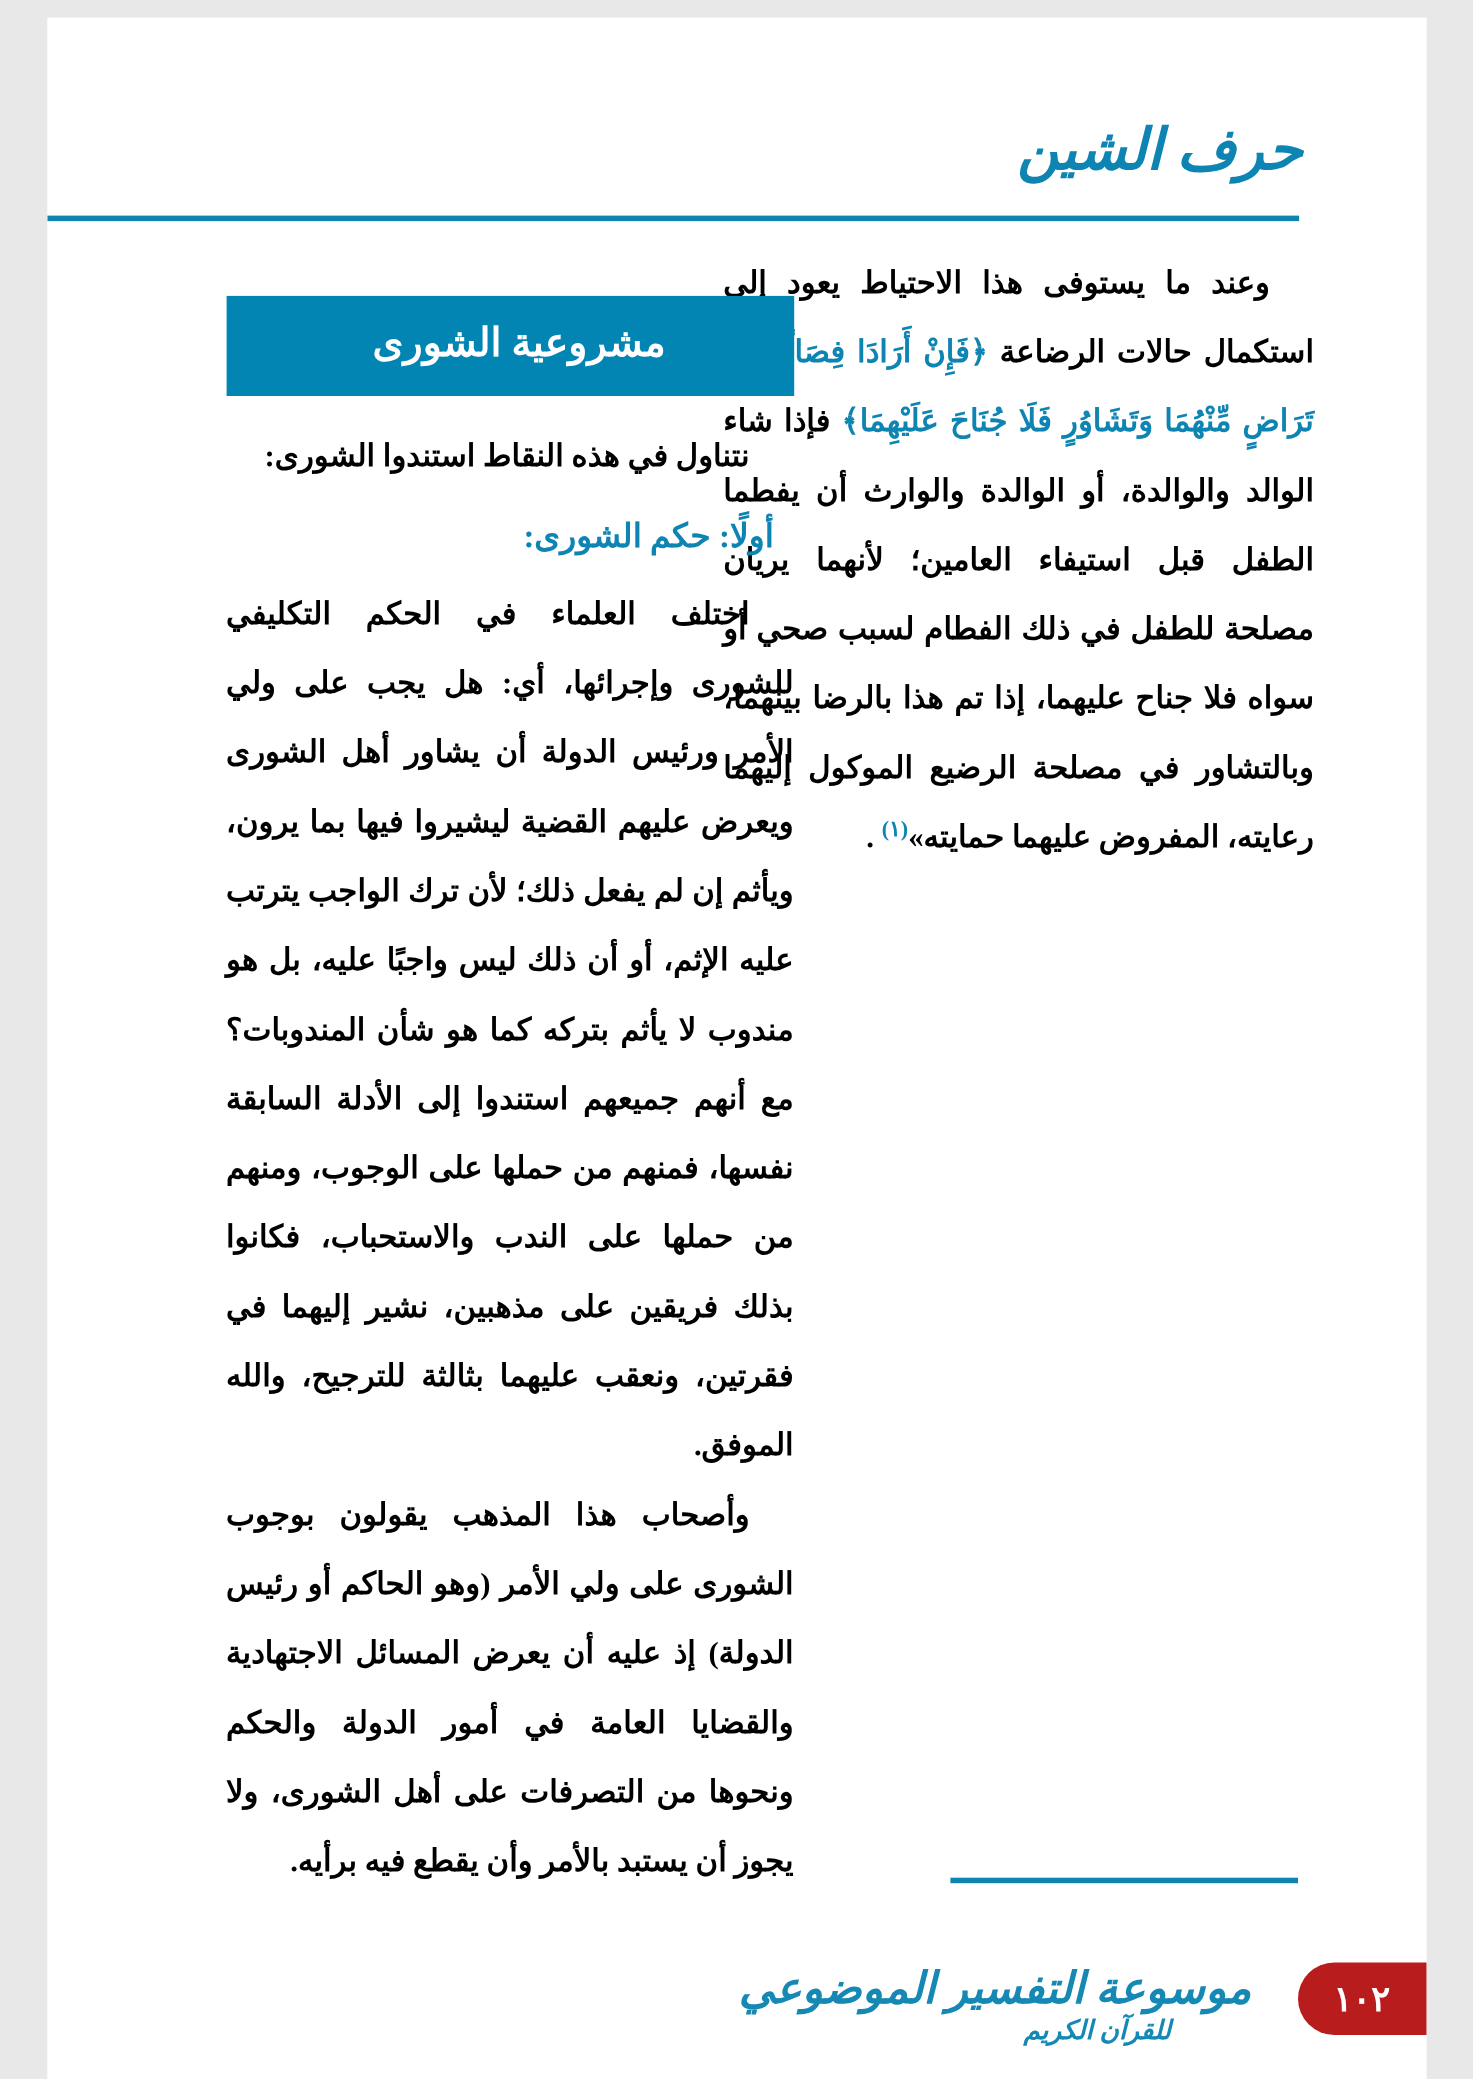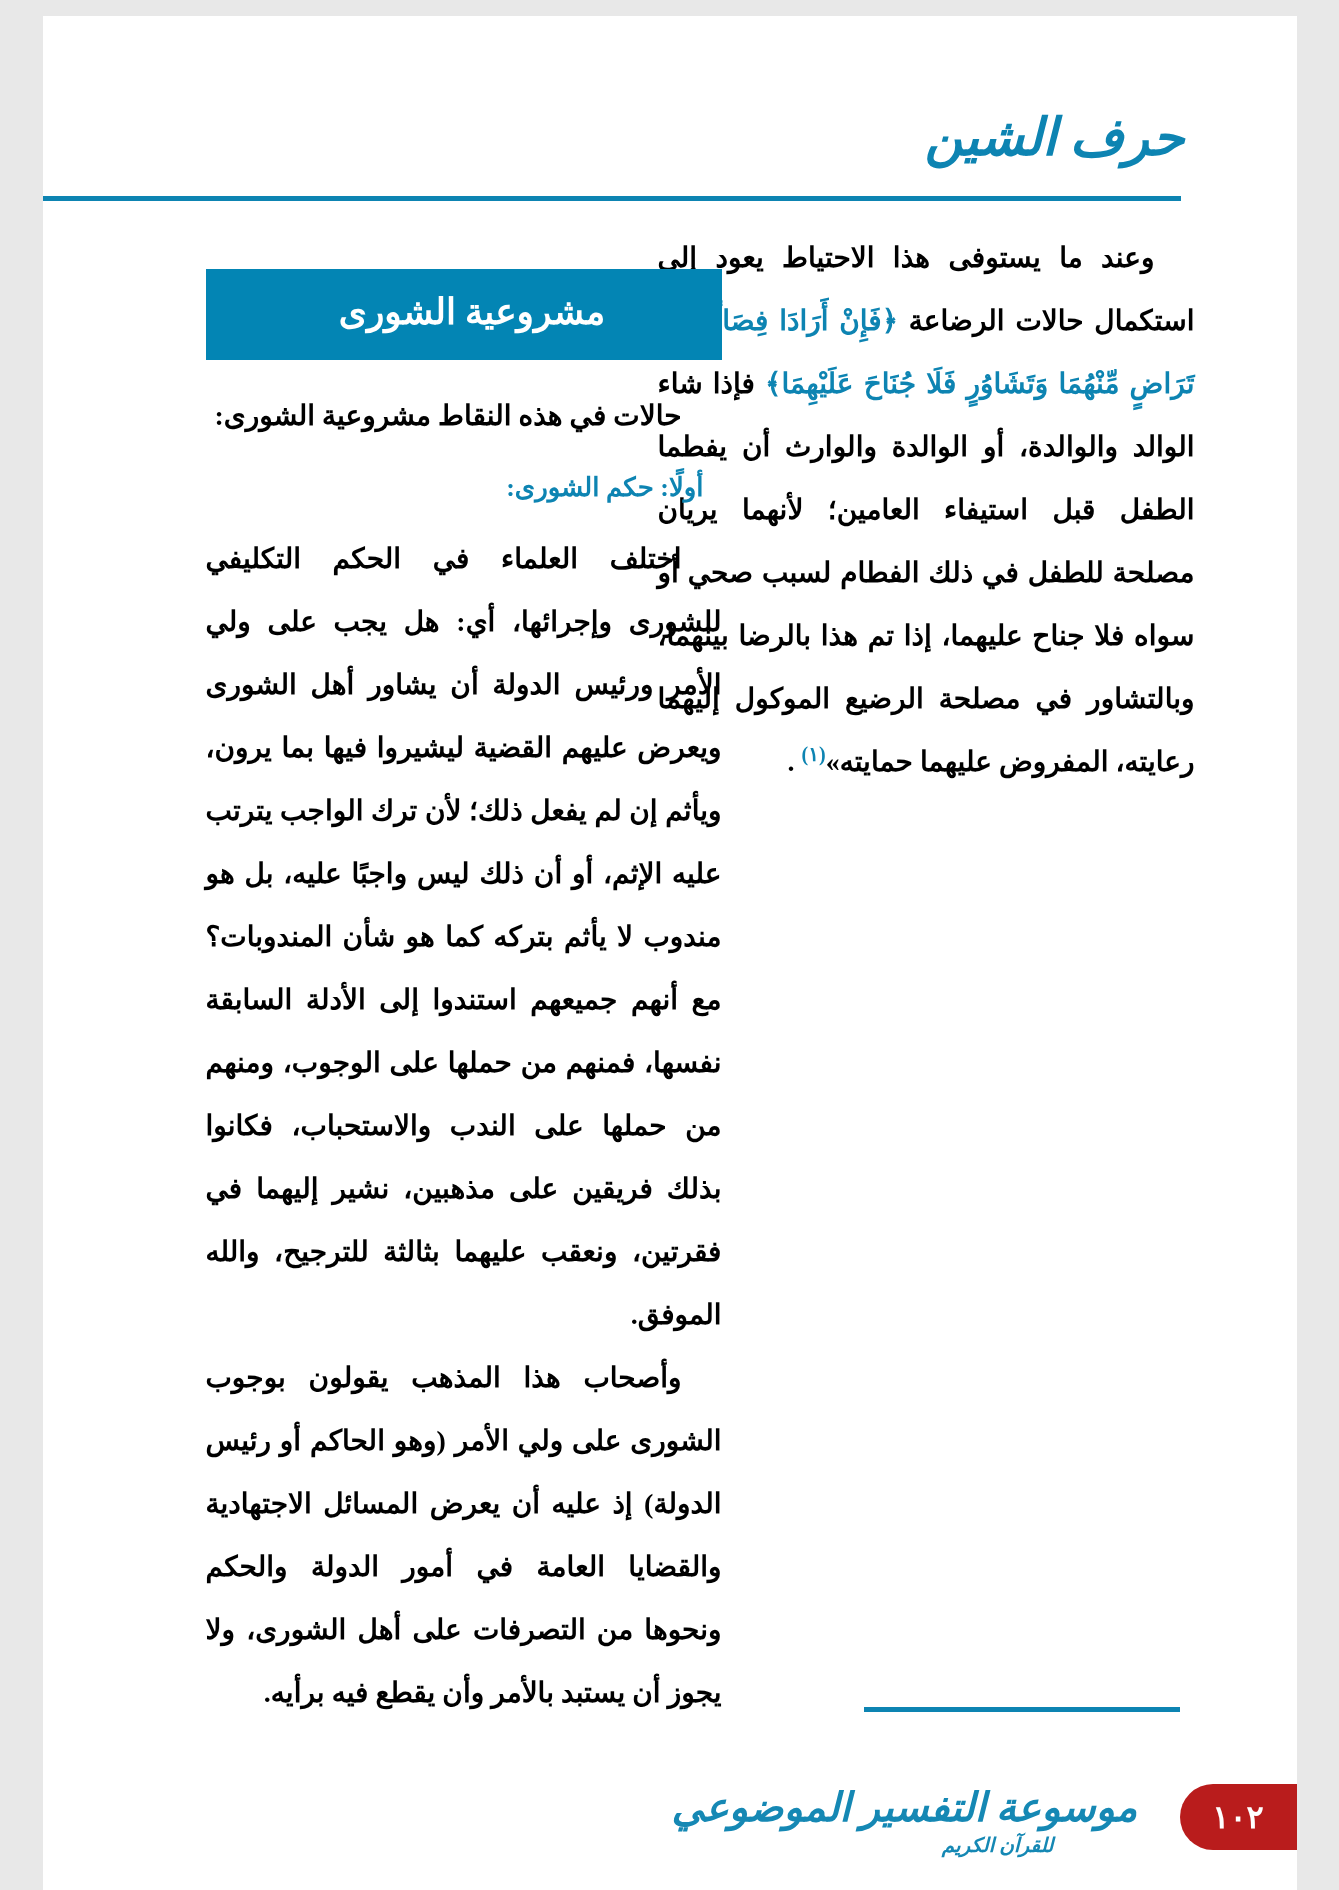--- a/index.html
+++ b/index.html
@@ -58,21 +58,21 @@
     background:#0385b4;
     color:#ffffff;
     text-align:center;
     font-size:36px;
     font-weight:bold;
     padding:12px 0 16px 17px;
     margin-bottom:24px;
   }
   .teal-heading{
     color:#0d84b2;
-    font-size:26px;
+    font-size:30px;
     font-weight:bold;
     text-align:right;
     text-indent:18px;
     margin:6px 0 4px 0;
     line-height:70px;
   }
   .black-heading{
     font-weight:bold;
     text-align:right;
     text-indent:18px;
@@ -105,21 +105,21 @@
     font-style:italic;
     line-height:1.1;
   }
   .publisher-logo .logo-line1{
     font-size:40px;
     font-weight:bold;
     display:block;
     white-space:nowrap;
   }
   .publisher-logo .logo-line2{
-    font-size:20px;
+    font-size:24px;
     font-weight:bold;
     display:block;
     margin-top:4px;
   }
   .page-number-plate{
     position:absolute;
     top:1768px;right:0;
     width:117px;height:66px;
     background:#b91c1c;
     border-radius:33px 0 0 33px;
@@ -138,21 +138,21 @@
 
   <div class="chapter-title">حرف الشين</div>
   <div class="header-rule"></div>
 
   <div class="col col-right">
     <p class="indent"><span>وعند ما يستوفى هذا الاحتياط يعود إلى استكمال حالات الرضاعة </span><span class="verse">﴿فَإِنْ أَرَادَا فِصَالًا عَن تَرَاضٍ مِّنْهُمَا وَتَشَاوُرٍ فَلَا جُنَاحَ عَلَيْهِمَا﴾</span><span> فإذا شاء الوالد والوالدة، أو الوالدة والوارث أن يفطما الطفل قبل استيفاء العامين؛ لأنهما يريان مصلحة للطفل في ذلك الفطام لسبب صحي أو سواه فلا جناح عليهما، إذا تم هذا بالرضا بينهما، وبالتشاور في مصلحة الرضيع الموكول إليهما رعايته، المفروض عليهما حمايته»</span><span class="fn-ref">(١)</span><span> .</span></p>
   </div>
 
   <div class="col col-left">
     <div class="section-title-box">مشروعية الشورى</div>
-    <p class="indent">حالات في هذه النقاط مشروعية الشورى:</p>
+    <p class="indent">نتناول في هذه النقاط استندوا الشورى:</p>
     <div class="teal-heading">أولًا: حكم الشورى:</div>
     <p class="indent">اختلف العلماء في الحكم التكليفي للشورى وإجرائها، أي: هل يجب على ولي الأمر ورئيس الدولة أن يشاور أهل الشورى ويعرض عليهم القضية ليشيروا فيها بما يرون، ويأثم إن لم يفعل ذلك؛ لأن ترك الواجب يترتب عليه الإثم، أو أن ذلك ليس واجبًا عليه، بل هو مندوب لا يأثم بتركه كما هو شأن المندوبات؟ مع أنهم جميعهم استندوا إلى الأدلة السابقة نفسها، فمنهم من حملها على الوجوب، ومنهم من حملها على الندب والاستحباب، فكانوا بذلك فريقين على مذهبين، نشير إليهما في فقرتين، ونعقب عليهما بثالثة للترجيح، والله الموفق.</p>
     <p class="indent">وأصحاب هذا المذهب يقولون بوجوب الشورى على ولي الأمر (وهو الحاكم أو رئيس الدولة) إذ عليه أن يعرض المسائل الاجتهادية والقضايا العامة في أمور الدولة والحكم ونحوها من التصرفات على أهل الشورى، ولا يجوز أن يستبد بالأمر وأن يقطع فيه برأيه.</p>
 
   </div>
 
   <div class="footnote-rule"></div>
 
   <div class="publisher-logo">
     <span class="logo-line1">موسوعة التفسير الموضوعي</span>

